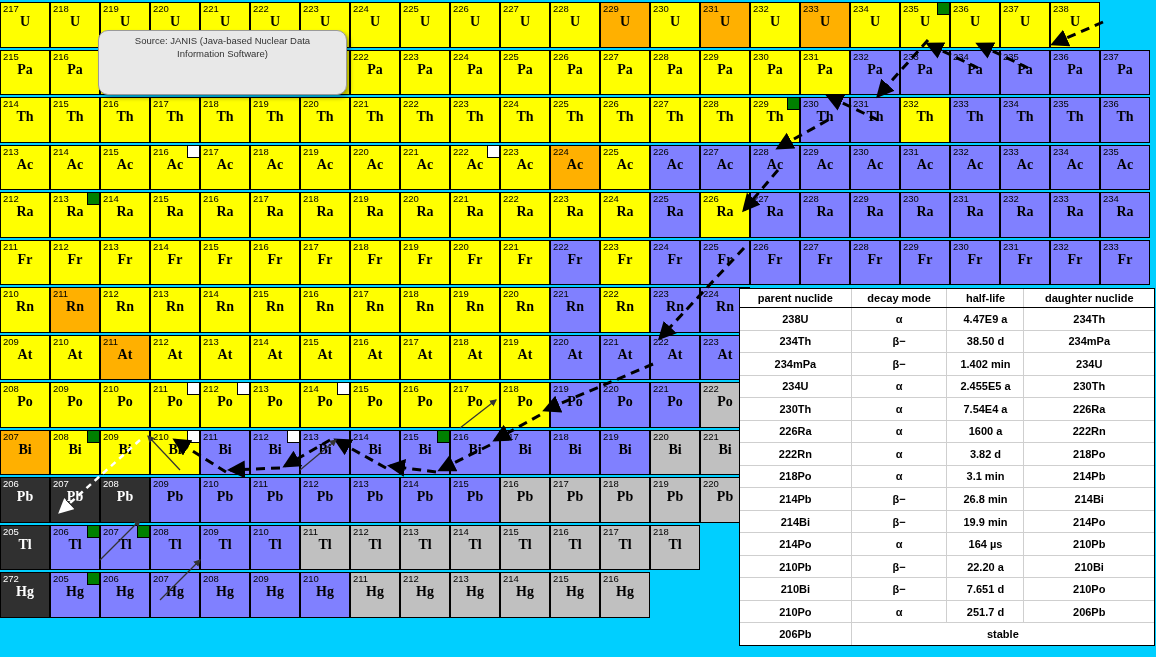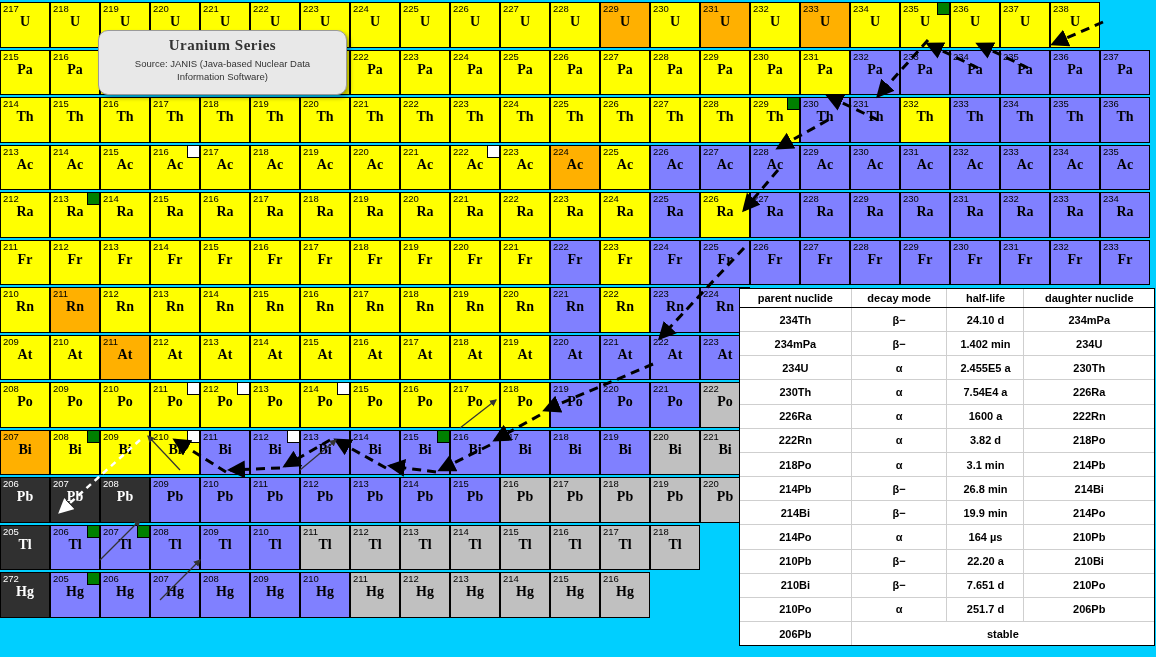--- a/index.html
+++ b/index.html
@@ -1133,40 +1133,45 @@
     <path d="M300,470 L336,440"></path>
     <path d="M100,560 L140,520"></path>
     <path d="M160,600 L200,560"></path>
   </g>
   <g stroke="#fff" stroke-width="2.5" stroke-dasharray="6,5" fill="none" marker-end="url(#ahw)">
     <path d="M140,440 L60,512"></path>
   </g>
 </svg>
 
 <div id="legend">
-  <div class="ltitle">Uranium Series</div>
   <div class="lsrc">Source: JANIS (Java-based Nuclear Data</div>
   <div class="lsrc" style="margin-top:1px">Information Software)</div>
 </div>
 
 <div id="table">
   <table>
     <thead>
       <tr>
         <th>parent nuclide</th>
         <th class="colsep">decay mode</th>
         <th class="colsep">half-life</th>
         <th class="colsep">daughter nuclide</th>
       </tr>
     </thead>
     <tbody id="table-body">
         <tr>
+          <td>238U</td>
+          <td class="colsep">α</td>
+          <td class="colsep">4.47E9 a</td>
+          <td class="colsep">234Th</td>
+        </tr>
+        <tr>
           <td>234Th</td>
           <td class="colsep">β−</td>
-          <td class="colsep">24.10 d</td>
+          <td class="colsep">38.50 d</td>
           <td class="colsep">234mPa</td>
         </tr>
         <tr>
           <td>234mPa</td>
           <td class="colsep">β−</td>
           <td class="colsep">1.402 min</td>
           <td class="colsep">234U</td>
         </tr>
         <tr>
           <td>234U</td>

